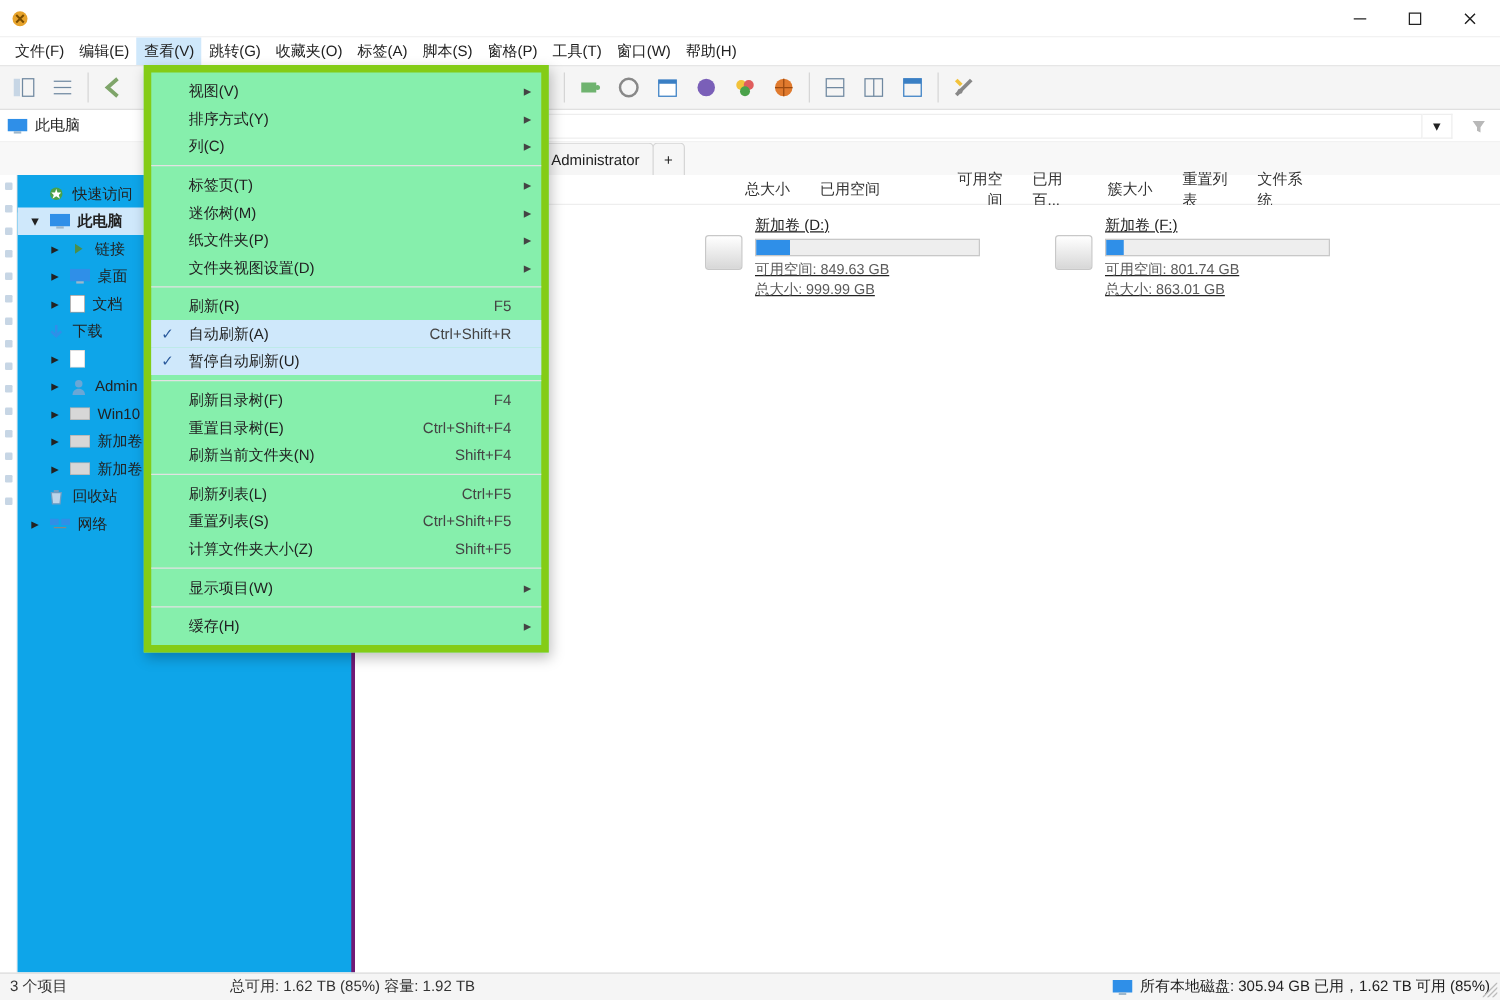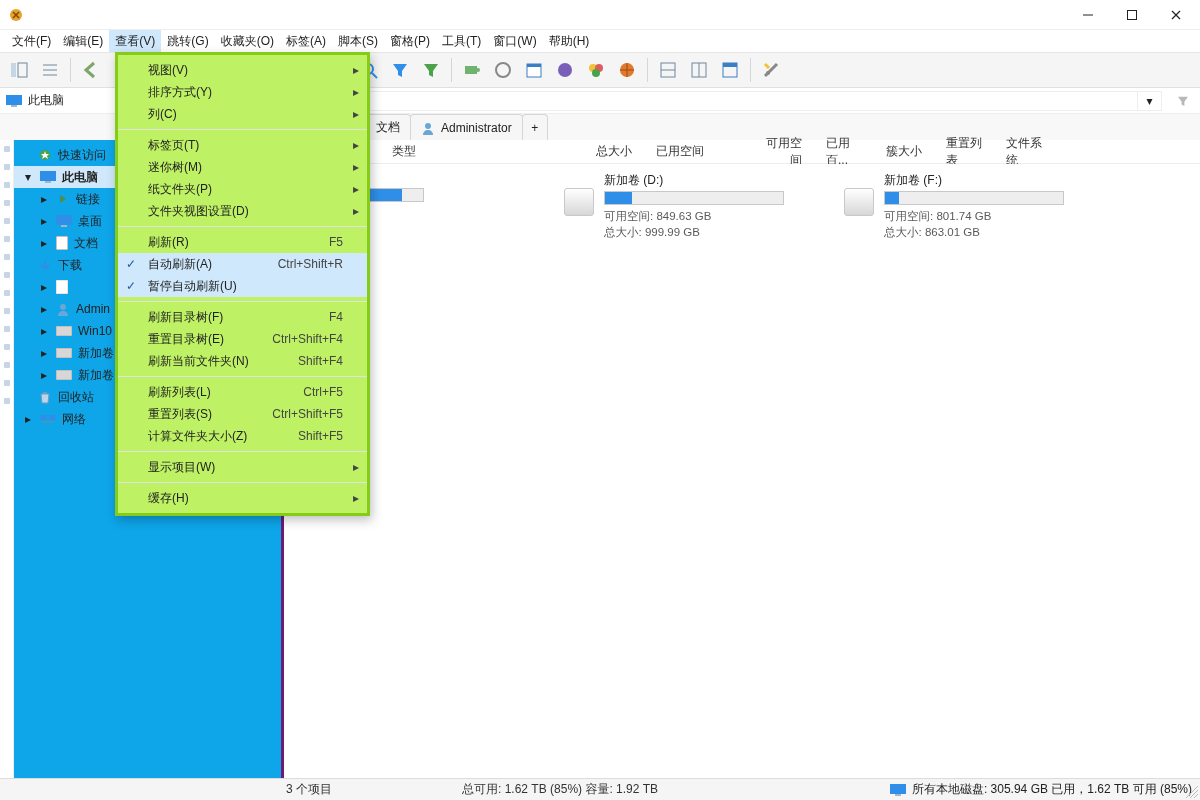--- a/index.html
+++ b/index.html
@@ -53,33 +53,33 @@
 .tree .node.sel { background:#cfe8fb; }
 .tree .node .lbl { white-space:nowrap; }
 .tree .indent1 { padding-left:24px; }
 
 .content { flex:1; display:flex; flex-direction:column; }
 .cols { height:24px; display:flex; align-items:center; border-bottom:1px solid #eee; background:#fff; }
 .cols .col { padding:0 12px; color:#333; border-right:0px solid #eee; }
 .drives { flex:1; background:#fff; position:relative; padding:8px 10px; display:flex; gap:60px; align-items:flex-start; overflow:hidden; }
 .drive { width:220px; display:flex; gap:10px; }
 .drive .dicon { width:40px; height:28px; background:linear-gradient(#fff,#d7d7d7); border:1px solid #c8c8c8; border-radius:3px; margin-top:16px; }
-.drive .dinfo { flex:1; }
+.drive .dinfo { flex:1;text-decoration:underline; }
 .drive .dname { font-size:12px; margin-bottom:2px; }
 .drive .bar { width:180px; height:14px; border:1px solid #c8c8c8; background:#eee; position:relative; margin-bottom:3px; }
 .drive .bar .fill { position:absolute; left:0; top:0; bottom:0; background:#2f8fe8; }
 .drive .stat { font-size:11.5px; color:#5a5a5a; line-height:16px; }
 
 
 .status { position:absolute; bottom:0; left:0; right:0; height:22px; background:#f5f5f5; border-top:1px solid #dcdcdc; display:flex; align-items:center; padding:0 8px; gap:18px; }
 .status .seg { display:flex; align-items:center; gap:6px; color:#333; }
 .status .spacer { flex:1; }
 
 
-.dropdown { position:absolute; left:115px; top:52px; width:255px; background:#bef264; border:3px solid #84cc16; box-shadow:2px 4px 10px rgba(0,0,0,.25); padding:4px 0; z-index:50; }
+.dropdown { position:absolute; left:115px; top:52px; width:324px; background:#86efac; border:6px solid #84cc16; box-shadow:2px 4px 10px rgba(0,0,0,.25); padding:4px 0; z-index:50; }
 .dropdown .row { height:22px; display:flex; align-items:center; padding:0 10px 0 30px; position:relative; }
 .dropdown .row .shortcut { position:absolute; right:24px; color:#444; }
 .dropdown .row .arrow { position:absolute; right:8px; color:#444; }
 .dropdown .sep { height:1px; background:#e2e2e2; margin:4px 0; }
 .dropdown .row.checked::before { content:"✓"; position:absolute; left:8px; color:#2a5a9c; }
 .dropdown .row.hl { background:#cfe8fb; }
 
 
 .i-monitor { width:16px; height:12px; }
 .tree svg, .addrlabel svg, .tab svg { flex:0 0 auto; }
@@ -513,21 +513,21 @@
             </div>
           <div class="stat">可用空间: 801.74 GB</div>
           <div class="stat">总大小: 863.01 GB</div>
         </div>
       </div>
     </div>
   </div>
 </div>
 
 <div class="status">
-  <div class="seg" style="margin-left:278px">3 个项目</div>
+  <div class="seg" style="">3 个项目</div>
   <div class="seg" style="margin-left:112px">总可用: 1.62 TB (85%)   容量: 1.92 TB</div>
   <div class="spacer"></div>
   <div class="seg">
     <svg width="16" height="12" viewBox="0 0 16 12">
         <rect width="16" height="10" fill="#2f8fe8"></rect>
         <rect x="5" y="10" width="6" height="2" fill="#9db7cc"></rect>
       </svg>
     <span>所有本地磁盘: 305.94 GB 已用，1.62 TB 可用 (85%)</span>
   </div>
   <svg class="grip" viewBox="0 0 12 12">

